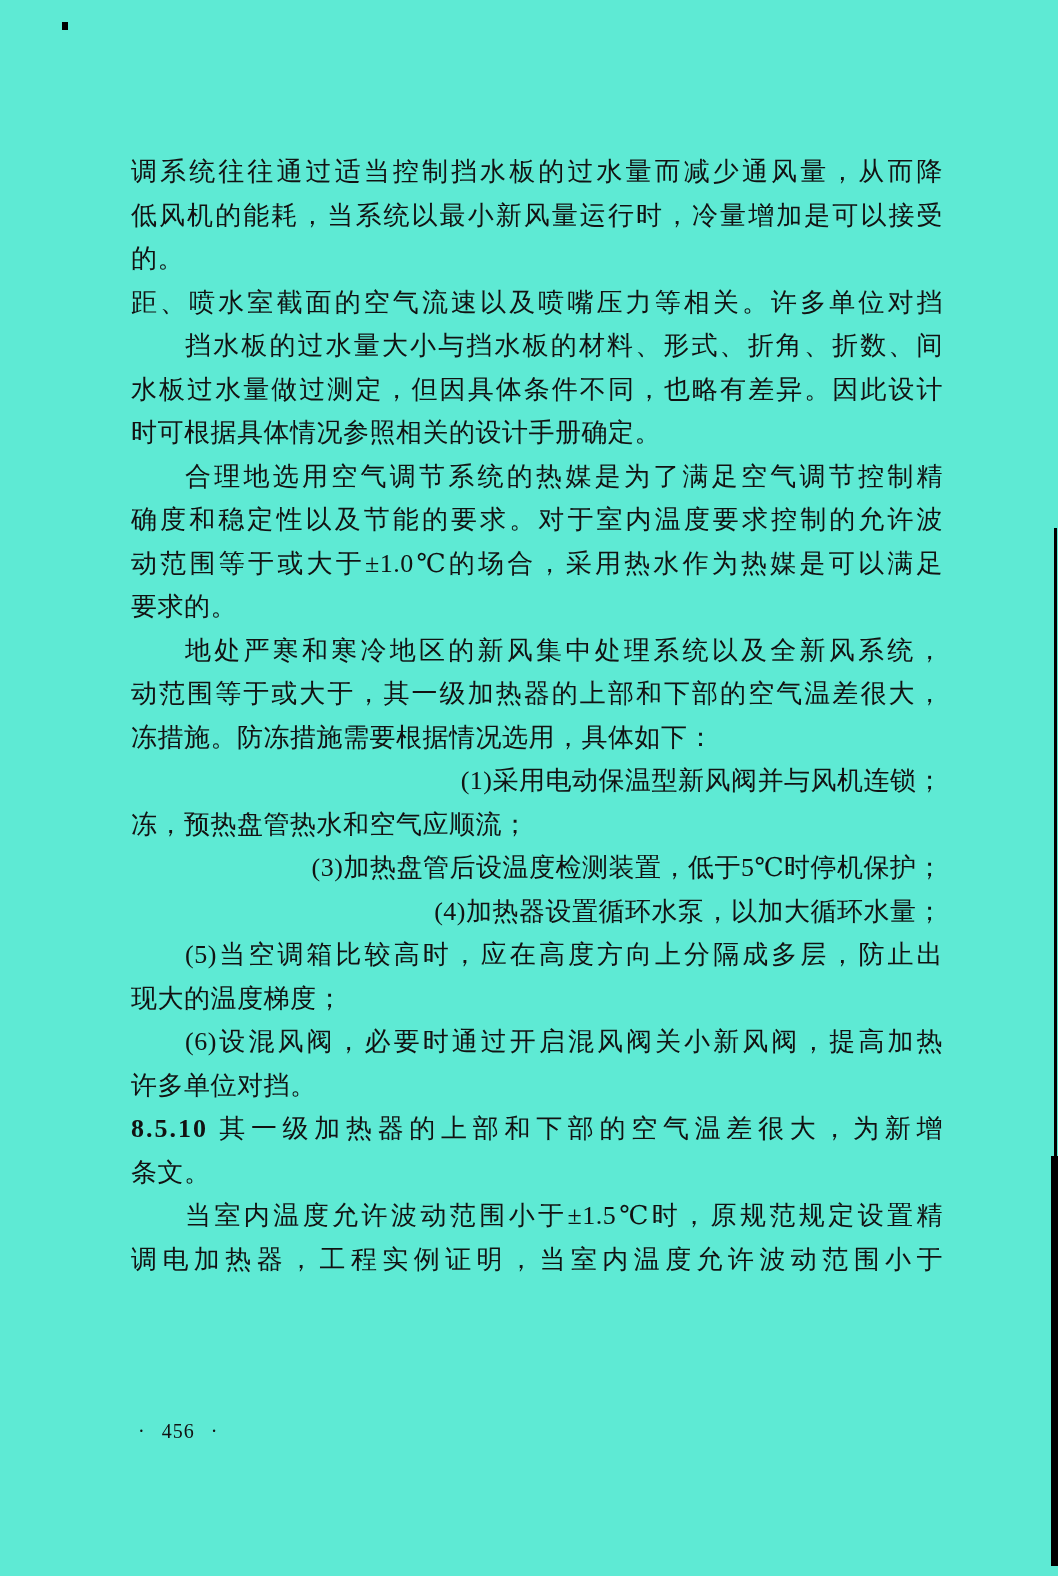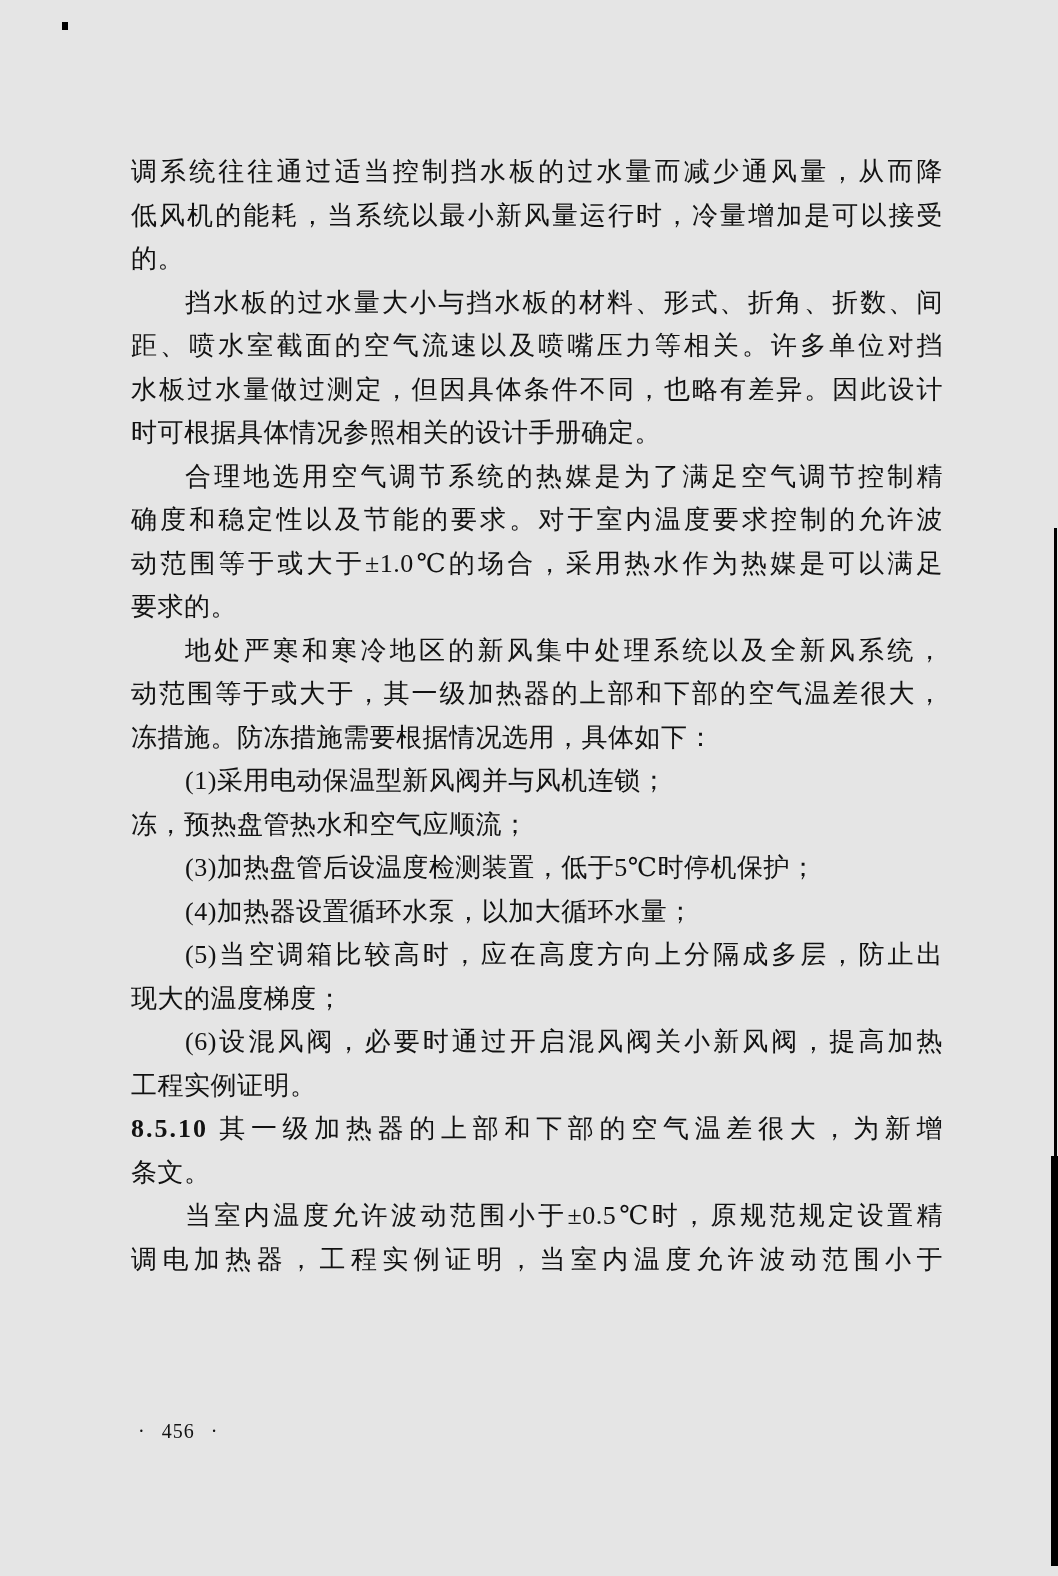--- a/index.html
+++ b/index.html
@@ -4,21 +4,21 @@
 <style>
   html, body {
     margin: 0;
     padding: 0;
     background: #ffffff;
   }
   .page {
     position: relative;
     width: 1058px;
     height: 1576px;
-    background: #e5e5e5;
+    background: #5eead4;
     overflow: hidden;
     font-family: "Liberation Serif", "DejaVu Serif", serif;
     color: #121212;
   }
   .textblock {
     position: absolute;
     left: 131px;
     top: 150px;
     width: 812px;
   }
@@ -31,20 +31,21 @@
     white-space: nowrap;
     overflow: visible;
   }
   .line.fill {
     white-space: normal;
     text-align: justify;
     text-align-last: justify;
   }
   .line.indent {
     padding-left: 54px;
+    text-align: right;
   }
   .line b {
     font-weight: 700;
     letter-spacing: 2px;
     padding-right: 6px;
   }
   .footer {
     position: absolute;
     left: 138px;
     top: 1420px;
@@ -83,42 +84,42 @@
 <body>
 
 <div class="page">
 
   <span class="speck"></span>
 
   <div class="textblock" id="lines-container">
       <div class="line fill">调系统往往通过适当控制挡水板的过水量而减少通风量，从而降</div>
       <div class="line fill">低风机的能耗，当系统以最小新风量运行时，冷量增加是可以接受</div>
       <div class="line">的。</div>
+      <div class="line fill">距、喷水室截面的空气流速以及喷嘴压力等相关。许多单位对挡</div>
       <div class="line fill indent">挡水板的过水量大小与挡水板的材料、形式、折角、折数、间</div>
-      <div class="line fill">距、喷水室截面的空气流速以及喷嘴压力等相关。许多单位对挡</div>
       <div class="line fill">水板过水量做过测定，但因具体条件不同，也略有差异。因此设计</div>
       <div class="line">时可根据具体情况参照相关的设计手册确定。</div>
       <div class="line fill indent">合理地选用空气调节系统的热媒是为了满足空气调节控制精</div>
       <div class="line fill">确度和稳定性以及节能的要求。对于室内温度要求控制的允许波</div>
       <div class="line fill">动范围等于或大于±1.0℃的场合，采用热水作为热媒是可以满足</div>
       <div class="line">要求的。</div>
       <div class="line fill indent">地处严寒和寒冷地区的新风集中处理系统以及全新风系统，</div>
       <div class="line fill">动范围等于或大于，其一级加热器的上部和下部的空气温差很大，</div>
       <div class="line">冻措施。防冻措施需要根据情况选用，具体如下：</div>
       <div class="line indent">(1)采用电动保温型新风阀并与风机连锁；</div>
       <div class="line">冻，预热盘管热水和空气应顺流；</div>
       <div class="line indent">(3)加热盘管后设温度检测装置，低于5℃时停机保护；</div>
       <div class="line indent">(4)加热器设置循环水泵，以加大循环水量；</div>
       <div class="line fill indent">(5)当空调箱比较高时，应在高度方向上分隔成多层，防止出</div>
       <div class="line">现大的温度梯度；</div>
       <div class="line fill indent">(6)设混风阀，必要时通过开启混风阀关小新风阀，提高加热</div>
-      <div class="line">工程实例证明。</div>
+      <div class="line">许多单位对挡。</div>
       <div class="line fill"><b>8.5.10</b><span>其一级加热器的上部和下部的空气温差很大，为新增</span></div>
       <div class="line">条文。</div>
-      <div class="line fill indent">当室内温度允许波动范围小于±0.5℃时，原规范规定设置精</div>
+      <div class="line fill indent">当室内温度允许波动范围小于±1.5℃时，原规范规定设置精</div>
       <div class="line fill">调电加热器，工程实例证明，当室内温度允许波动范围小于</div>
     </div>
 
   <div class="footer">· 456 ·</div>
 
   <span class="edge-line"></span>
   <span class="edge-bar"></span>
 
 </div>
 

